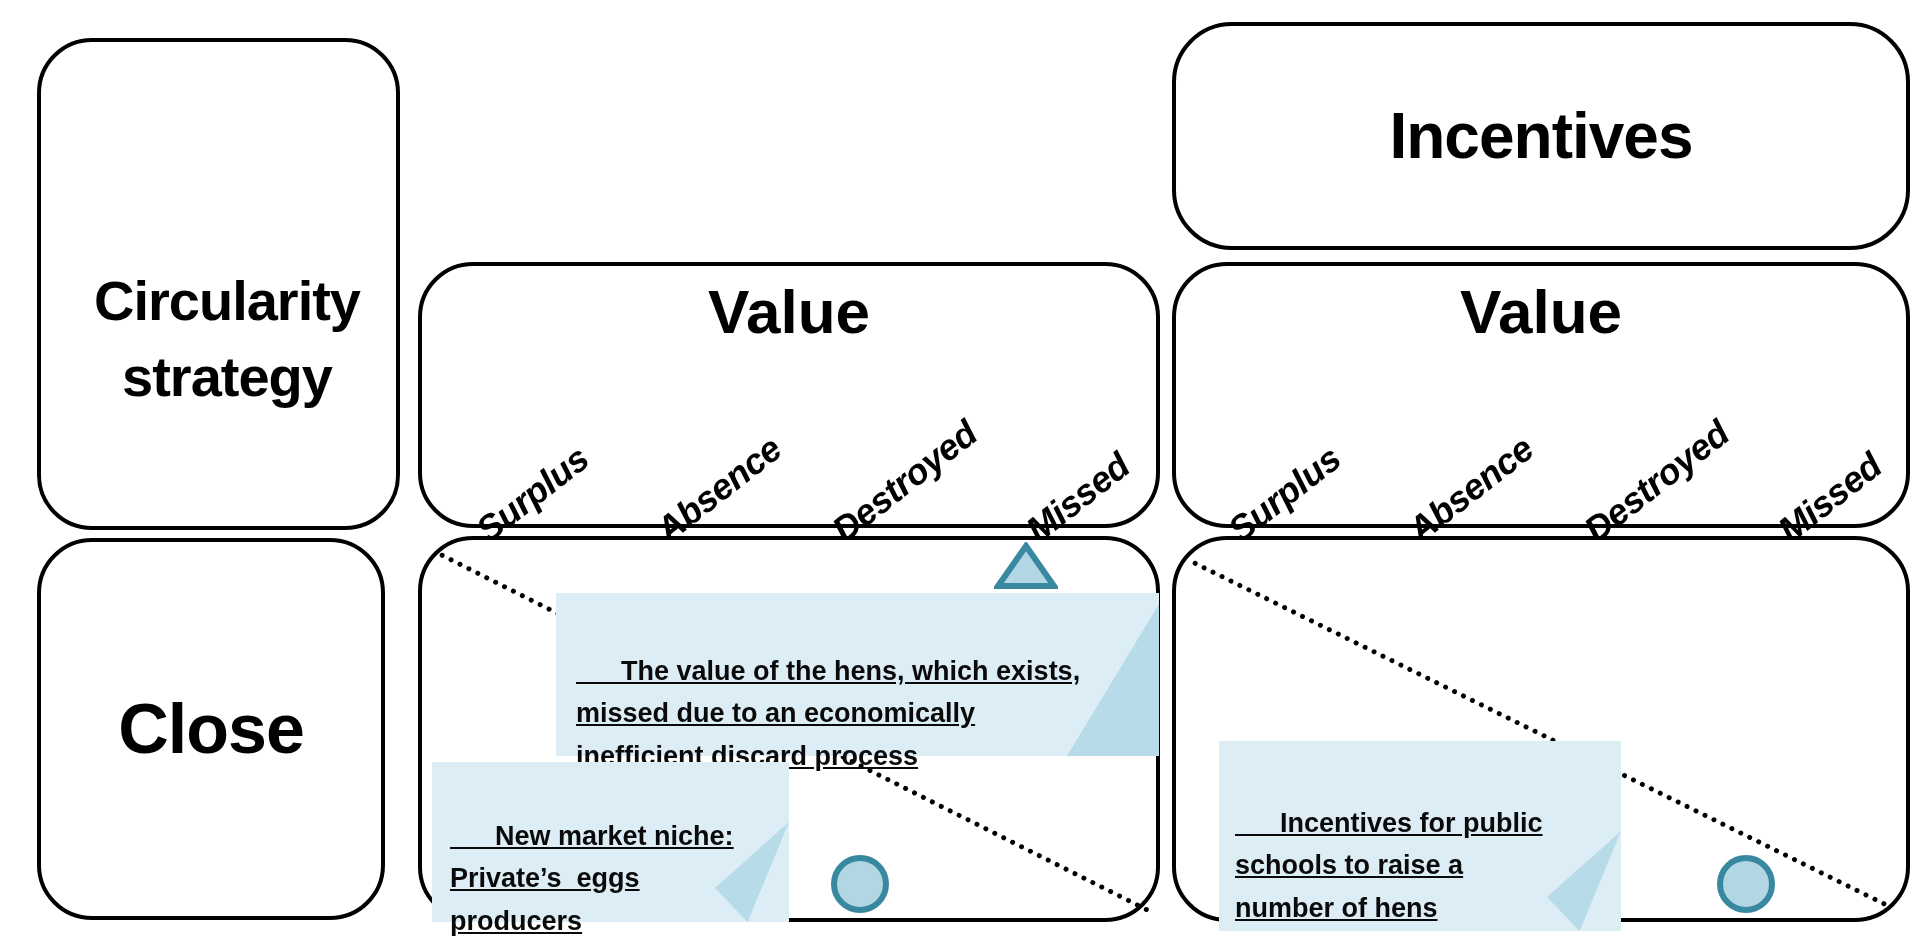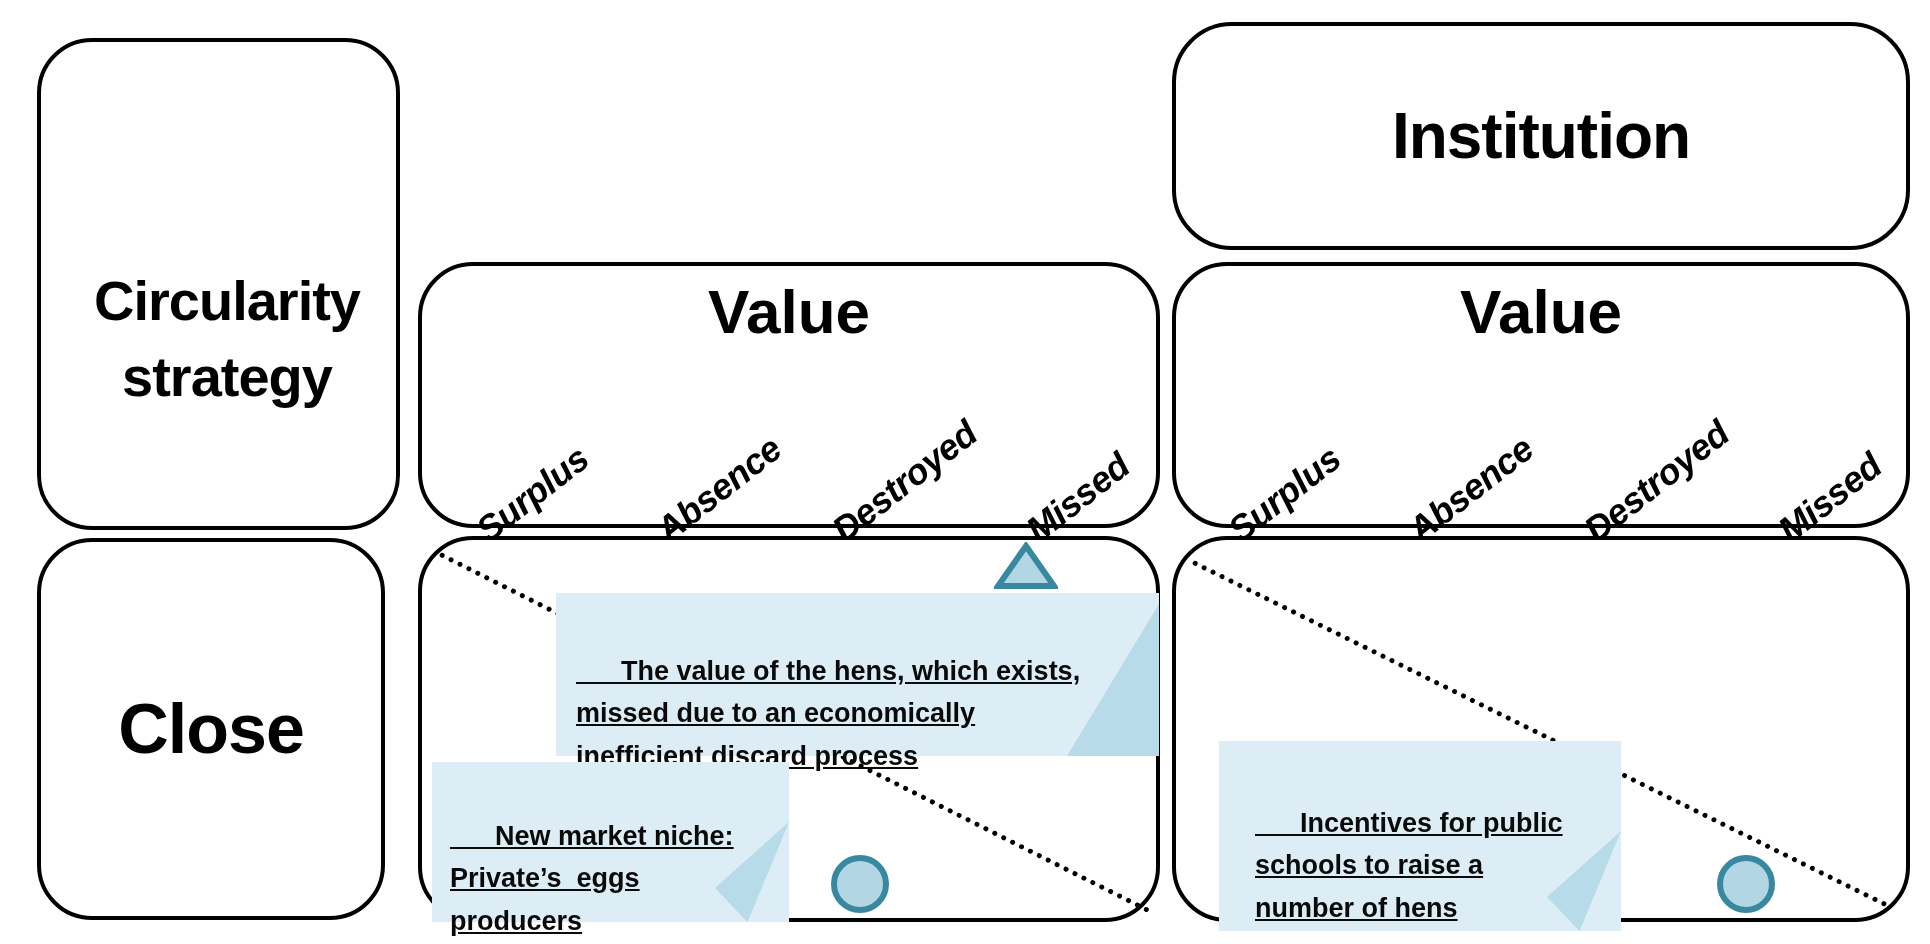--- a/index.html
+++ b/index.html
@@ -55,21 +55,21 @@
     <div class="t">Circularity
 strategy</div>
   </div>
 
   <div class="box rowhead" style="left:37px;top:538px;width:348px;height:382px;">
     <div class="t" style="font-size:70px;">Close</div>
   </div>
 
 
   <div class="box colhead" style="left:1172px;top:22px;width:738px;height:228px;">
-    <div class="t">Institution</div>
+    <div class="t">Incentives</div>
   </div>
 
   <div class="box valuebox" style="left:418px;top:262px;width:742px;height:266px;">
     <div class="vtitle">Value</div>
     <span class="vlabel" style="left:72px;">Surplus</span>
     <span class="vlabel" style="left:252px;">Absence</span>
     <span class="vlabel" style="left:428px;">Destroyed</span>
     <span class="vlabel" style="left:622px;">Missed</span>
   </div>
 
@@ -103,21 +103,21 @@
       <polygon points="32,4 60,44 4,44" fill="#b2d6e3" stroke="#38889f" stroke-width="6"></polygon>
     </svg>
 
     <div class="marker-circle" style="left:409px;top:315px;"></div>
   </div>
 
   <div class="box cell" style="left:1172px;top:536px;width:738px;height:386px;">
 
     <div class="dashline" style="left:18px;top:20px;width:774px;transform:rotate(26.3deg);"></div>
 
-    <div class="callout" style="left:43px;top:201px;width:402px;height:190px;padding:18px 36px;">
+    <div class="callout" style="left:43px;top:201px;width:402px;height:190px;padding:18px 16px;">
       <span>Incentives for public
 schools to raise a
 number of hens</span>
       <div class="fold curl-corner" style="right:0;bottom:0;width:74px;height:100px;"></div>
     </div>
 
     <div class="marker-circle" style="left:541px;top:315px;"></div>
   </div>
 
 </div>

